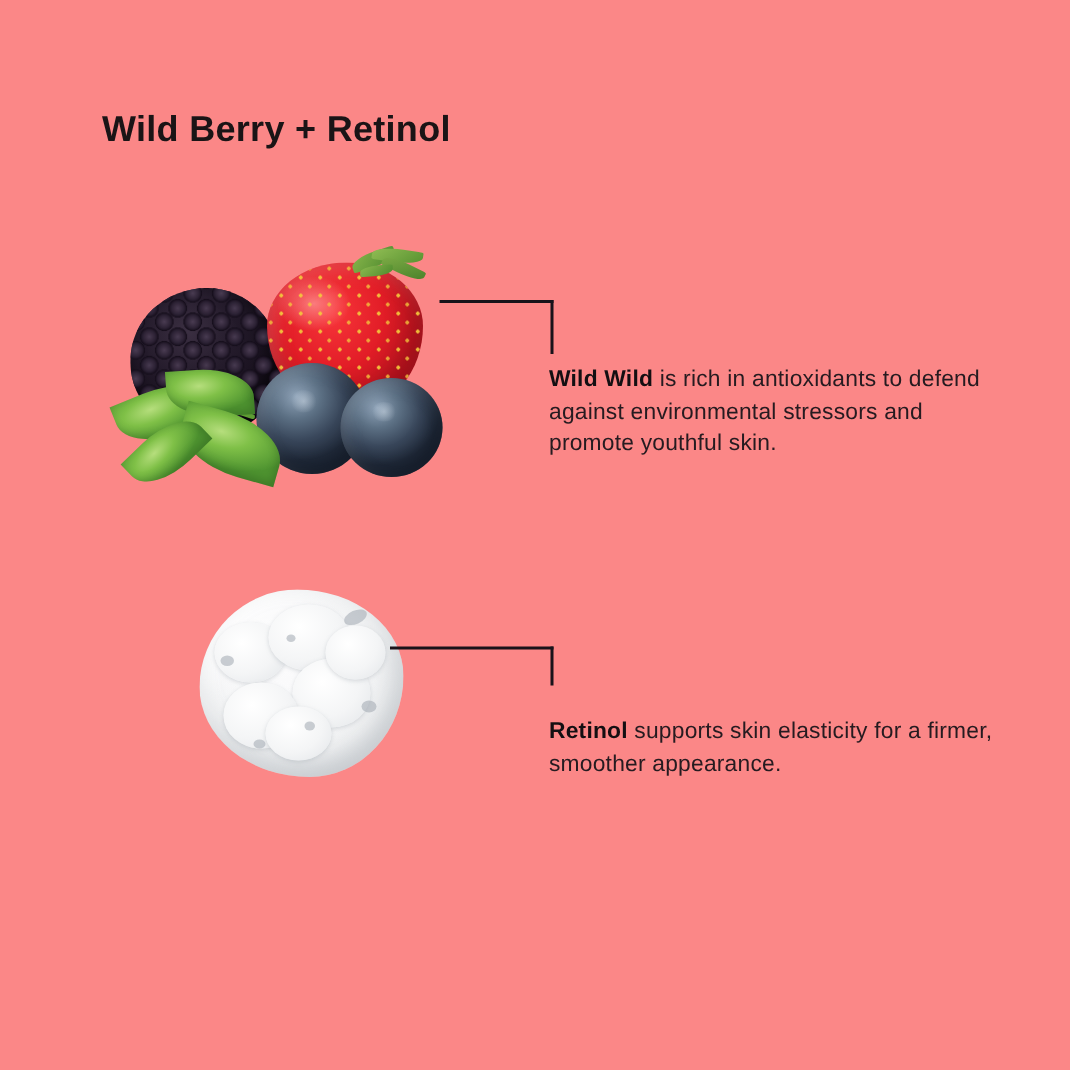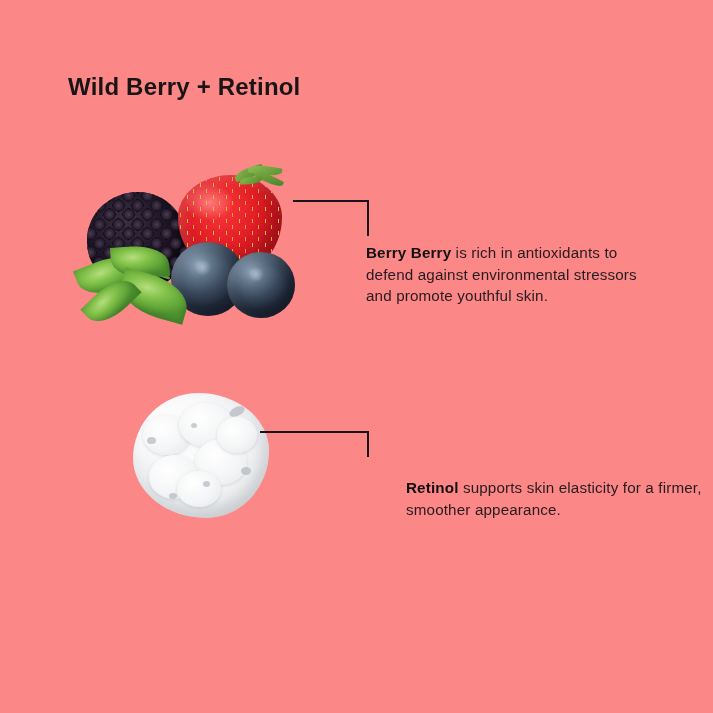--- a/index.html
+++ b/index.html
@@ -66,21 +66,21 @@
     line-height: 21.5px;
     color: #261B20;
     letter-spacing: 0.15px;
     width: 300px;
   }
   .info-text .lead {
     font-weight: 700;
     color: #140F12;
   }
   #text-berry { left: 366px; top: 242px; }
-  #text-retinol { left: 366px; top: 477px; margin-left: 40px; }
+  #text-retinol { left: 366px; top: 477px; }
 
   
   .berry-cluster {
     position: absolute;
     left: 75px;
     top: 160px;
     width: 230px;
     height: 180px;
   }
   .berry-cluster > * { position: absolute; }
@@ -281,21 +281,21 @@
       <span class="mleaf ml3"></span>
       <span class="mleaf ml4"></span>
     </div>
   </div>
 
   <div class="connector" id="connector-berry">
     <span class="h"></span>
     <span class="v"></span>
   </div>
 
-  <div class="info-text" id="text-berry"><span class="lead">Berry Berry</span><span> is rich in antioxidants to defend against environmental stressors and promote youthful skin.</span></div>
+  <div class="info-text" id="text-berry"><span class="lead">Wild Wild</span><span> is rich in antioxidants to defend against environmental stressors and promote youthful skin.</span></div>
 
   <div class="cream">
     <div class="cream-body">
       <div class="cream-tex">
         <span class="blobspot bs1"></span>
         <span class="blobspot bs2"></span>
         <span class="blobspot bs3"></span>
         <span class="blobspot bs4"></span>
         <span class="blobspot bs5"></span>
         <span class="blobspot bs6"></span>

